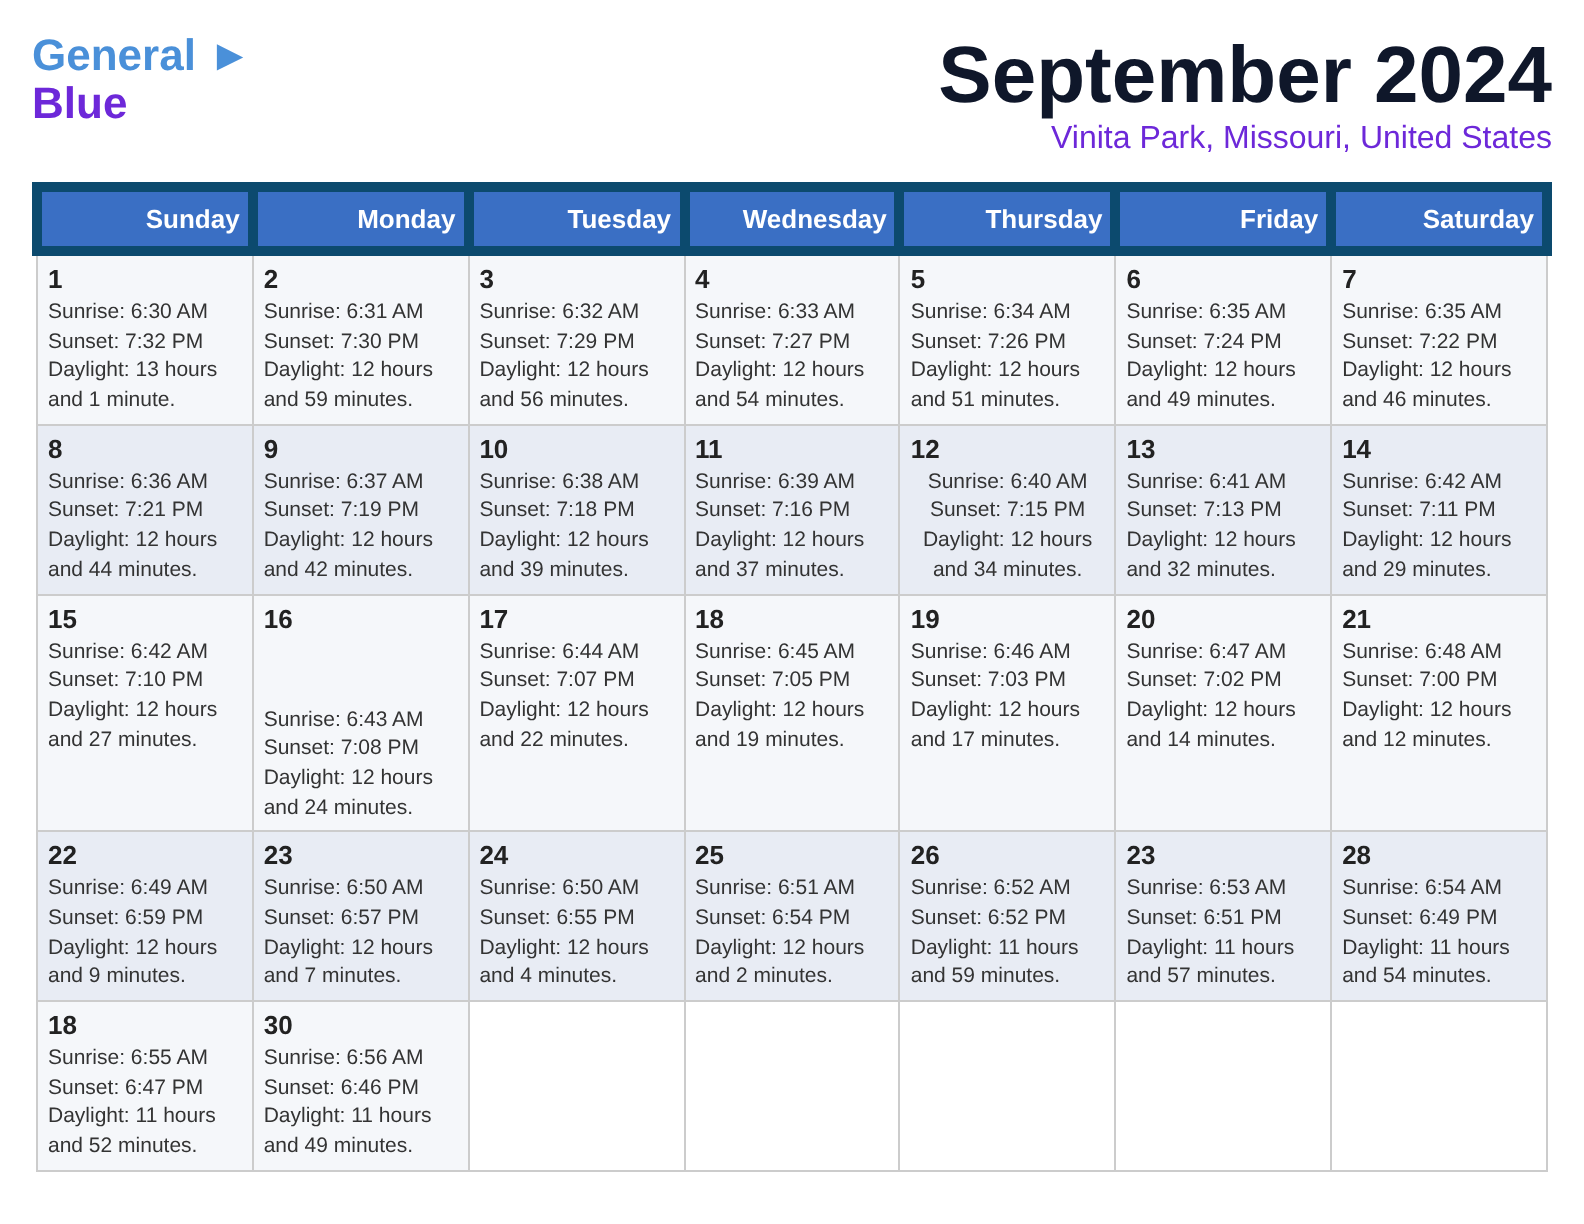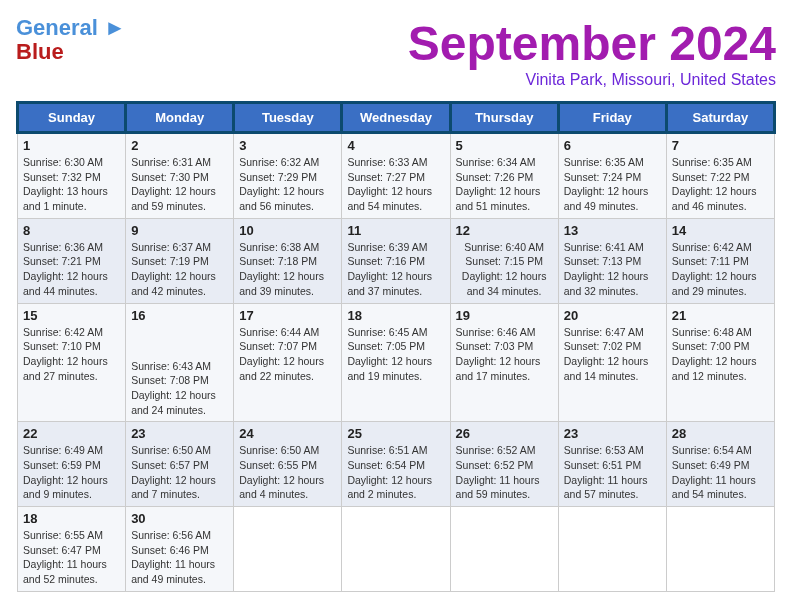--- a/index.html
+++ b/index.html
@@ -26,42 +26,42 @@
       font-weight: bold;
       color: #333;
       line-height: 1.1;
     }
     .logo-text span { color: #4a90d9; }
     .logo-line {
       display: flex; align-items: center; justify-content: center;
     }
     .title-block { text-align: right; }
     .title-block h1 {
-      font-size: 48px;
+      font-size: 40px;
       font-weight: bold;
-      color: #a21caf;
+      color: #0f172a;
     }
     .title-block h2 {
       font-size: 16px;
       font-weight: normal;
       color: #6d28d9;
     }
     table {
       width: 100%;
       border-collapse: collapse;
       font-size: 11px;
     }
     thead tr th {
       background-color: #3a6fc4;
       color: #fff;
       padding: 6px 4px;
-      text-align: center;
+      text-align: right;
       font-size: 13px;
       font-weight: bold;
-      border: 3px solid #0c4a6e;
+      border: 5px solid #0c4a6e;
     }
     tbody tr td {
       border: 1px solid #ccc;
       padding: 4px 5px;
       vertical-align: top;
       width: 14.28%;
       min-height: 70px;
     }
     tbody tr:nth-child(odd) td { background-color: #f5f7fa; }
     tbody tr:nth-child(even) td { background-color: #e8ecf4; }
@@ -84,21 +84,21 @@
 
 <div class="header">
   <div class="logo">
     <div class="logo-line">
       <span class="logo-text">
         <span>General</span>
         <span style="color:#4a90d9;">►</span>
       </span>
     </div>
     <div>
-      <span class="logo-text" style="color:#b91c1c;">Blue</span>
+      <span class="logo-text" style="color:#6d28d9;">Blue</span>
     </div>
   </div>
   <div class="title-block">
     <h1>September 2024</h1>
     <h2>Vinita Park, Missouri, United States</h2>
   </div>
 </div>
 
 <table>
   <thead>

